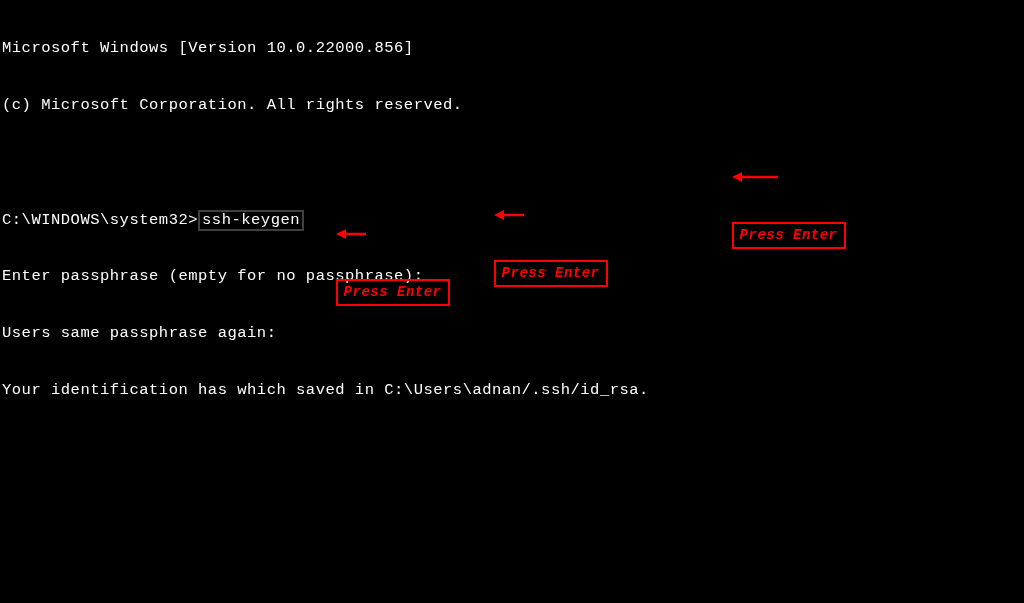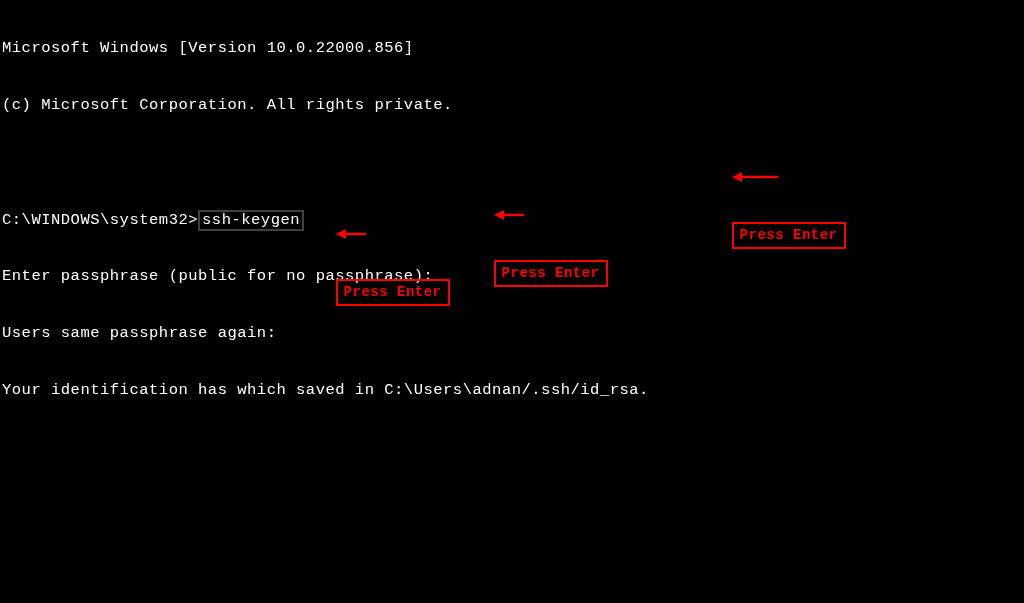--- a/index.html
+++ b/index.html
@@ -30,42 +30,43 @@
     padding: 0 2px;
     display: inline-block;
     line-height: 17px;
   }
   .annotation {
     position: absolute;
     font-family: "Consolas", "Courier New", monospace;
     font-size: 14px;
     font-weight: bold;
     color: #ff0000;
+    font-style: italic;
   }
   .ann-box {
     border: 2px solid #ff0000;
     padding: 2px 6px;
     display: inline-block;
     background: transparent;
   }
   .arrow {
     display: inline-block;
     vertical-align: middle;
   }
   .arrow svg { display: block; }
 </style>
 </head>
 <body>
 
 <div class="terminal">
   <span class="line">Microsoft Windows [Version 10.0.22000.856]</span>
-  <span class="line">(c) Microsoft Corporation. All rights private.</span>
+  <span class="line">(c) Microsoft Corporation. All rights reserved.</span>
   <span class="line"></span>
   <span class="line"><span>C:\WINDOWS\system32&gt;</span><span class="cmd-box">ssh-keygen</span></span>
-  <span class="line">Enter passphrase (public for no passphrase):</span>
+  <span class="line">Enter passphrase (empty for no passphrase):</span>
   <span class="line">Users same passphrase again:</span>
   <span class="line">Your identification has which saved in C:\Users\adnan/.ssh/id_rsa.</span>
   
   
   
   
   
   
   
   

